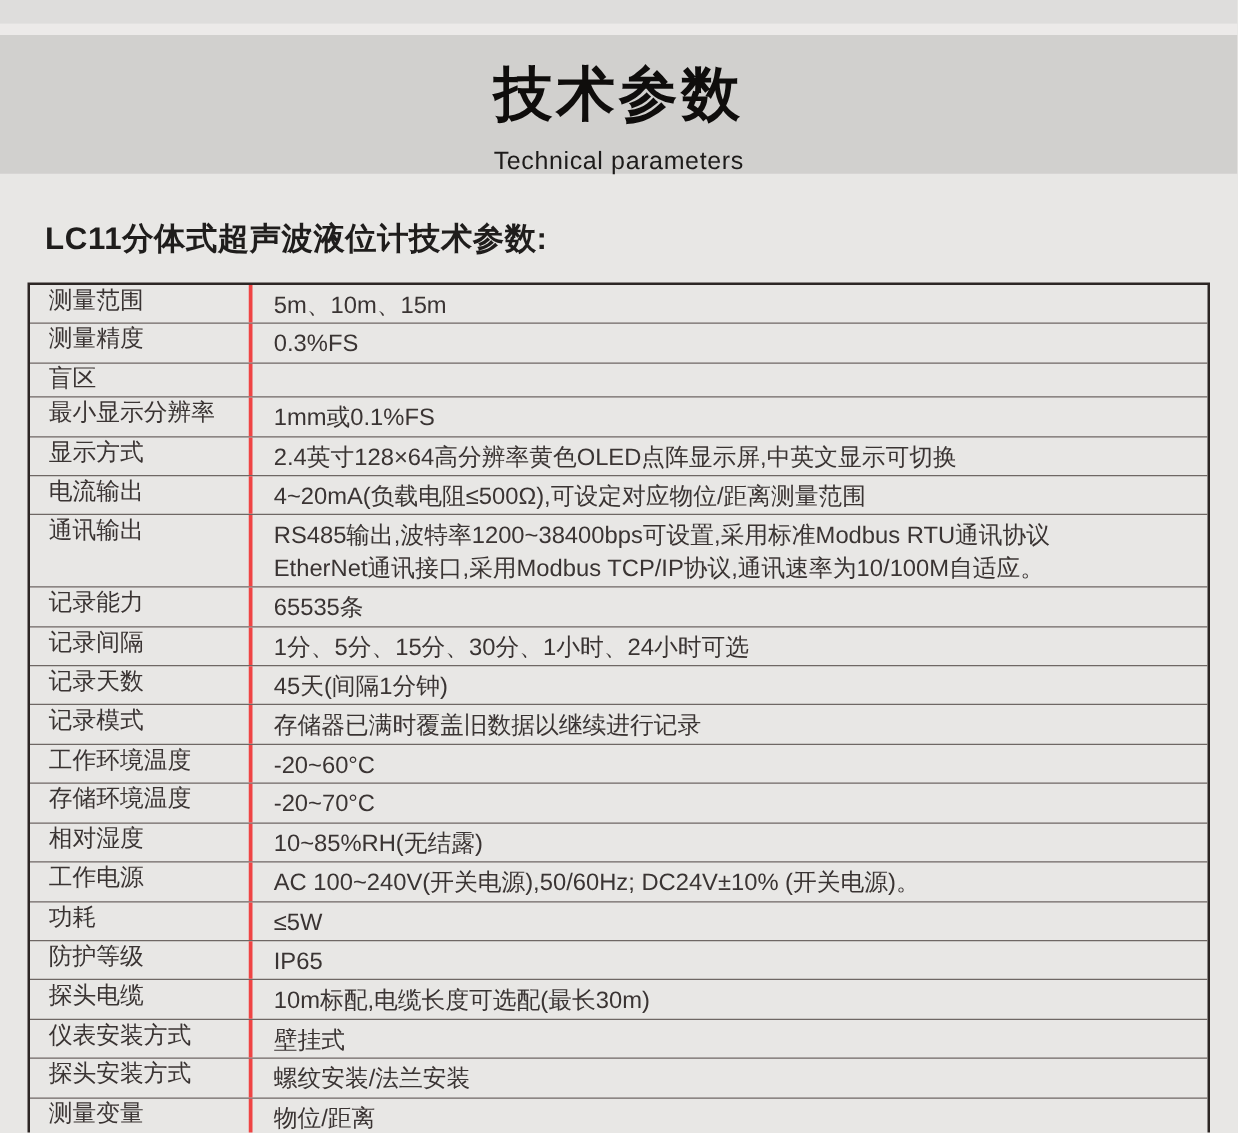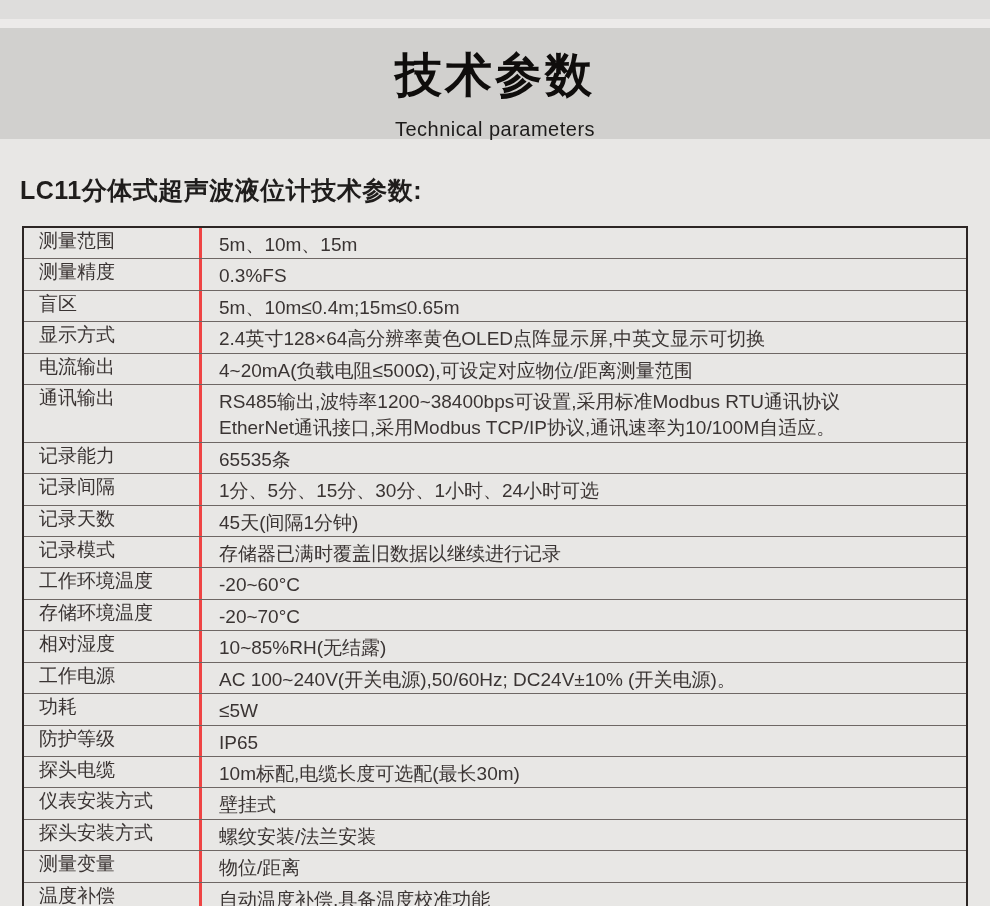--- a/index.html
+++ b/index.html
@@ -19,21 +19,21 @@
   .header-title{
     padding-top:21px;
     font-size:47px;font-weight:700;color:#0f0d0c;
     letter-spacing:3px;line-height:1.12;
   }
   .header-subtitle{
     font-size:20px;color:#1d1b1a;margin-top:16px;letter-spacing:0.5px;
   }
   
   .section-title{
-    margin:35px 0 0 20px;
+    margin:35px 0 0 36px;
     font-size:25px;font-weight:700;color:#1f1d1c;
     letter-spacing:0.5px;
   }
   
   .spec-table{
     margin:19px 0 0 22px;
     width:946px;
     border:2px solid #2c2624;
     box-sizing:border-box;
     background:#e8e7e5;
@@ -75,25 +75,28 @@
 
   <div class="spec-row">
     <div class="cell-label">测量精度</div>
     <div class="cell-value">
         <div class="value-line">0.3%FS</div>
       </div>
   </div>
 
   <div class="spec-row">
     <div class="cell-label">盲区</div>
-    <div class="cell-value">
-        <div class="value-line">5m、10m≤0.4m;15m≤0.65m</div>
-      </div>
-  </div>
-
+  </div>
+
+  <div class="spec-row">
+    <div class="cell-label">最小显示分辨率</div>
+    <div class="cell-value">
+        <div class="value-line">1mm或0.1%FS</div>
+      </div>
+  </div>
 
   <div class="spec-row">
     <div class="cell-label">显示方式</div>
     <div class="cell-value">
         <div class="value-line">2.4英寸128×64高分辨率黄色OLED点阵显示屏,中英文显示可切换</div>
       </div>
   </div>
 
   <div class="spec-row">
     <div class="cell-label">电流输出</div>

